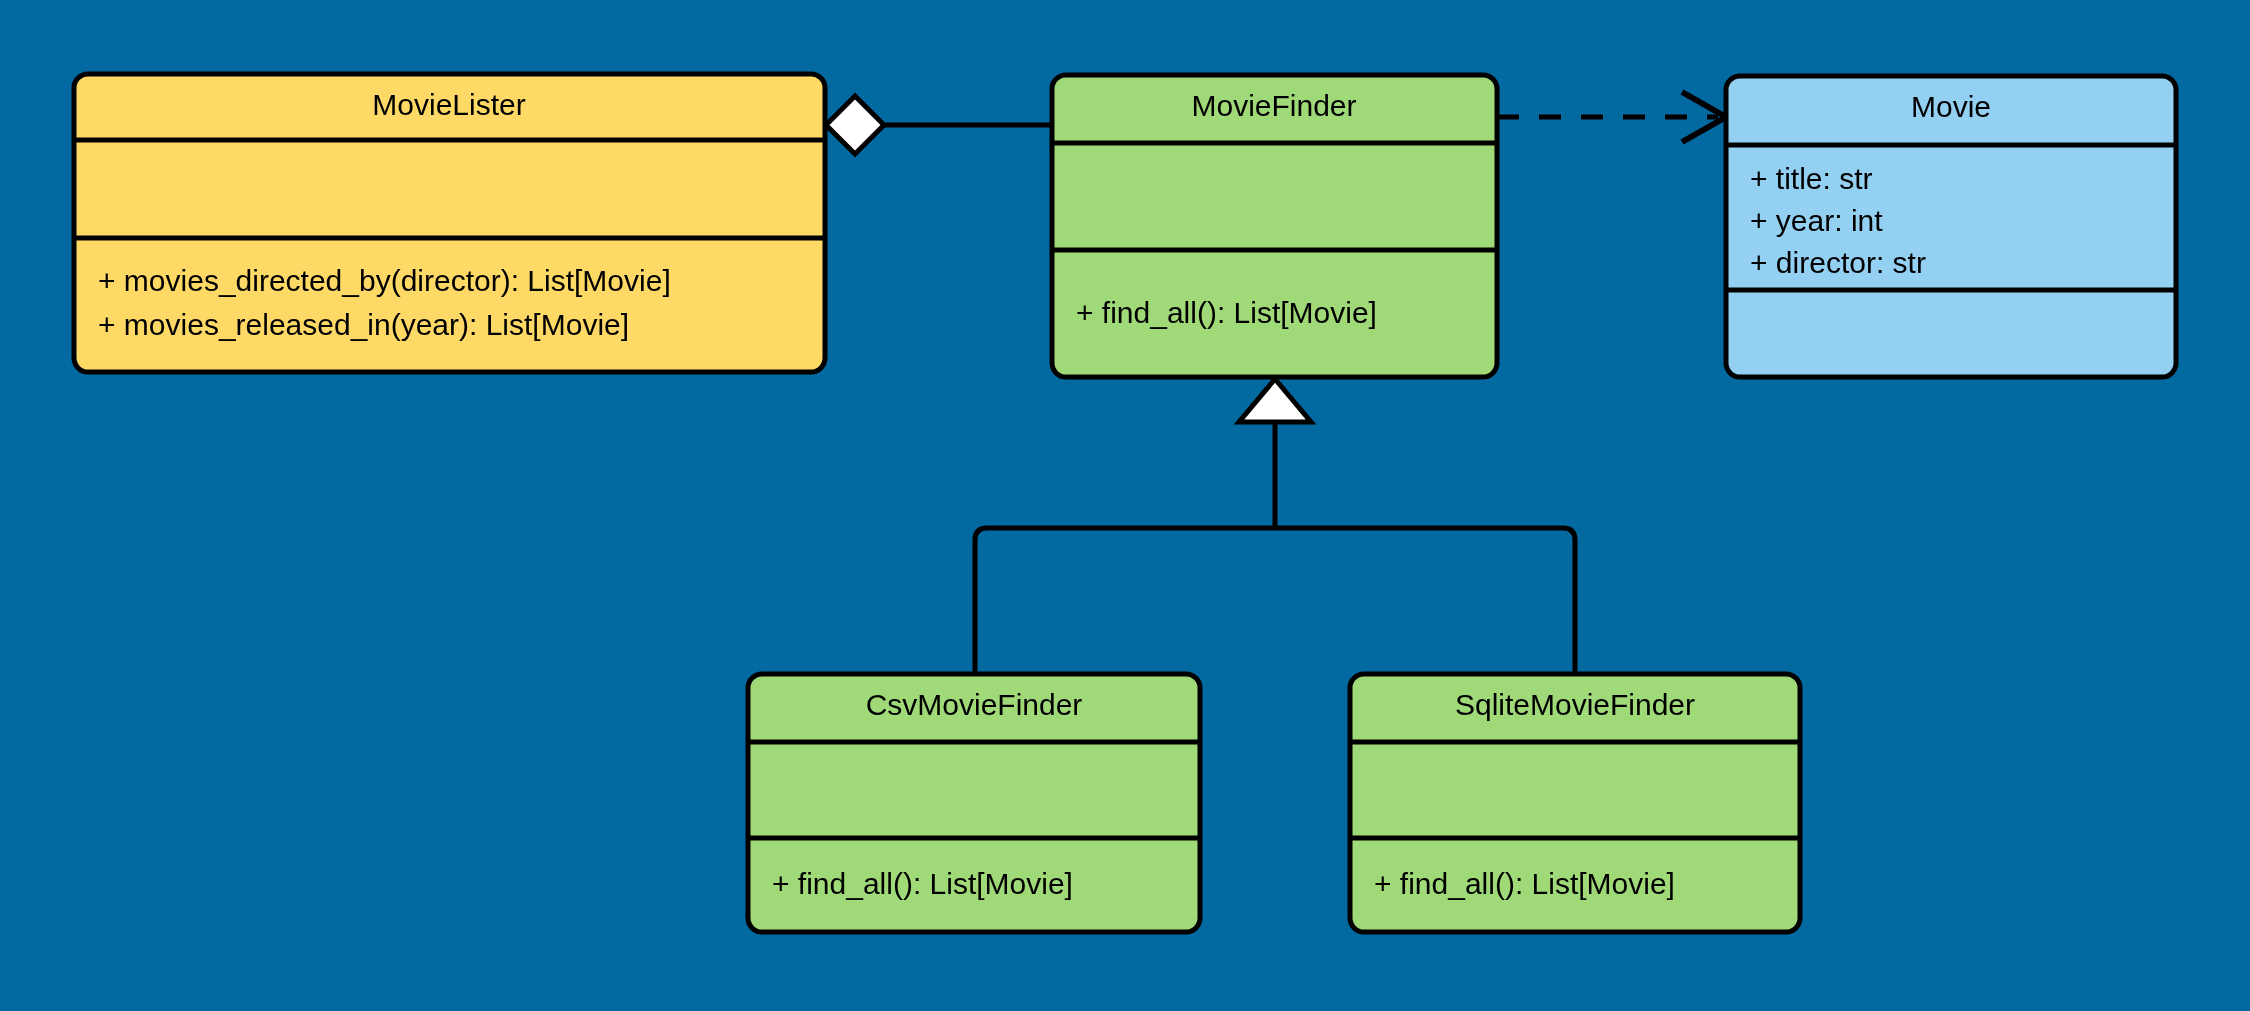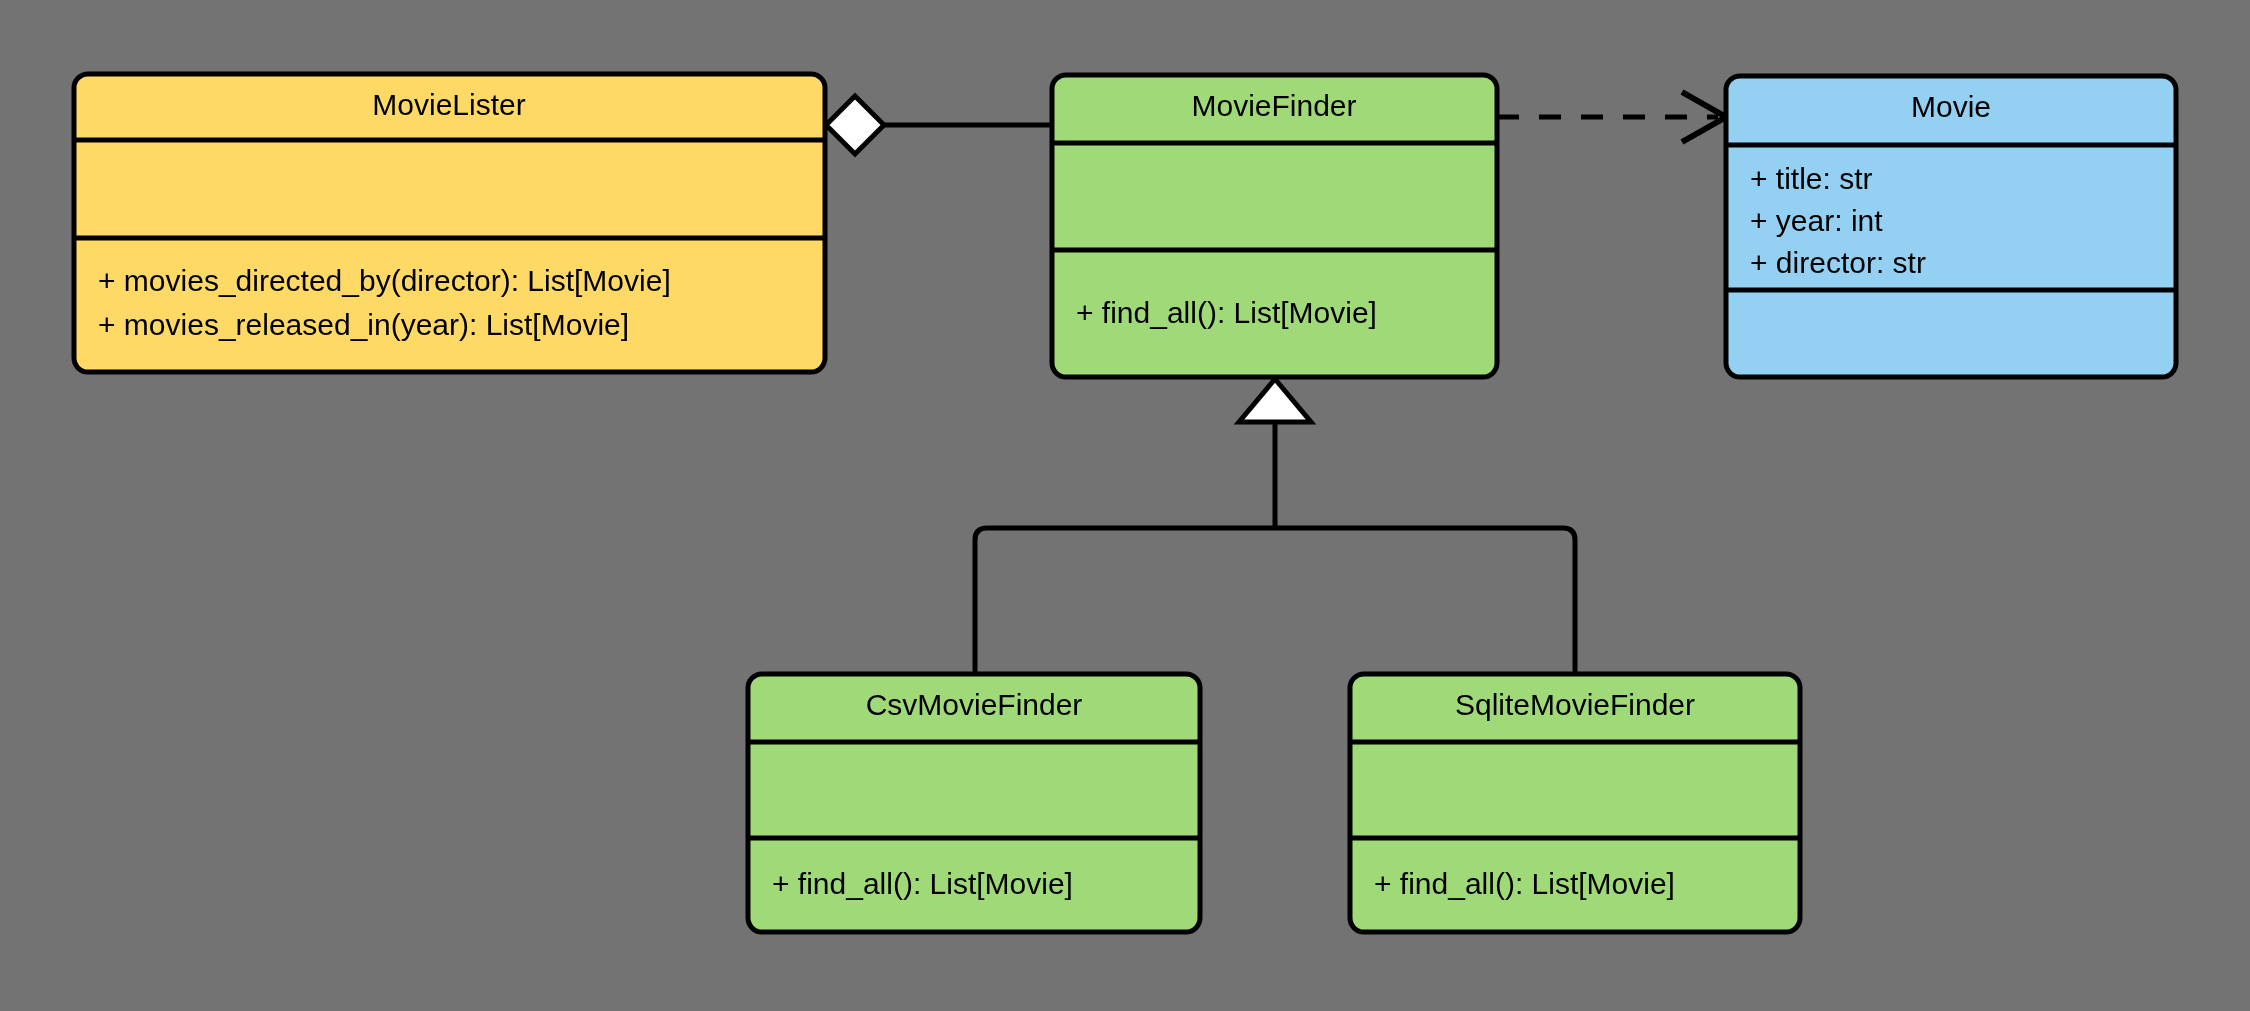--- a/index.html
+++ b/index.html
@@ -11,21 +11,21 @@
   body {
     width: 2250px;
     height: 1011px;
     overflow: hidden;
     font-family: "Liberation Sans", sans-serif;
   }
   #diagram-root {
     position: relative;
     width: 2250px;
     height: 1011px;
-    background: #737373;
+    background: #0369a1;
   }
   svg#uml-canvas {
     display: block;
     width: 2250px;
     height: 1011px;
   }
   .cls-box {
     stroke: #000000;
     stroke-width: 5;
   }

